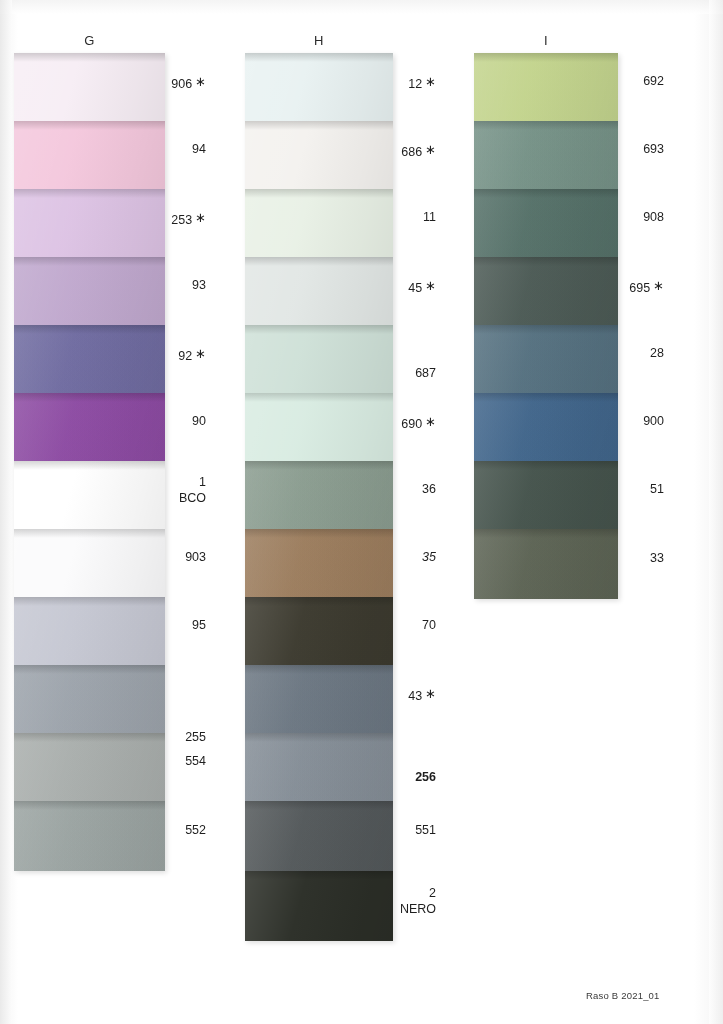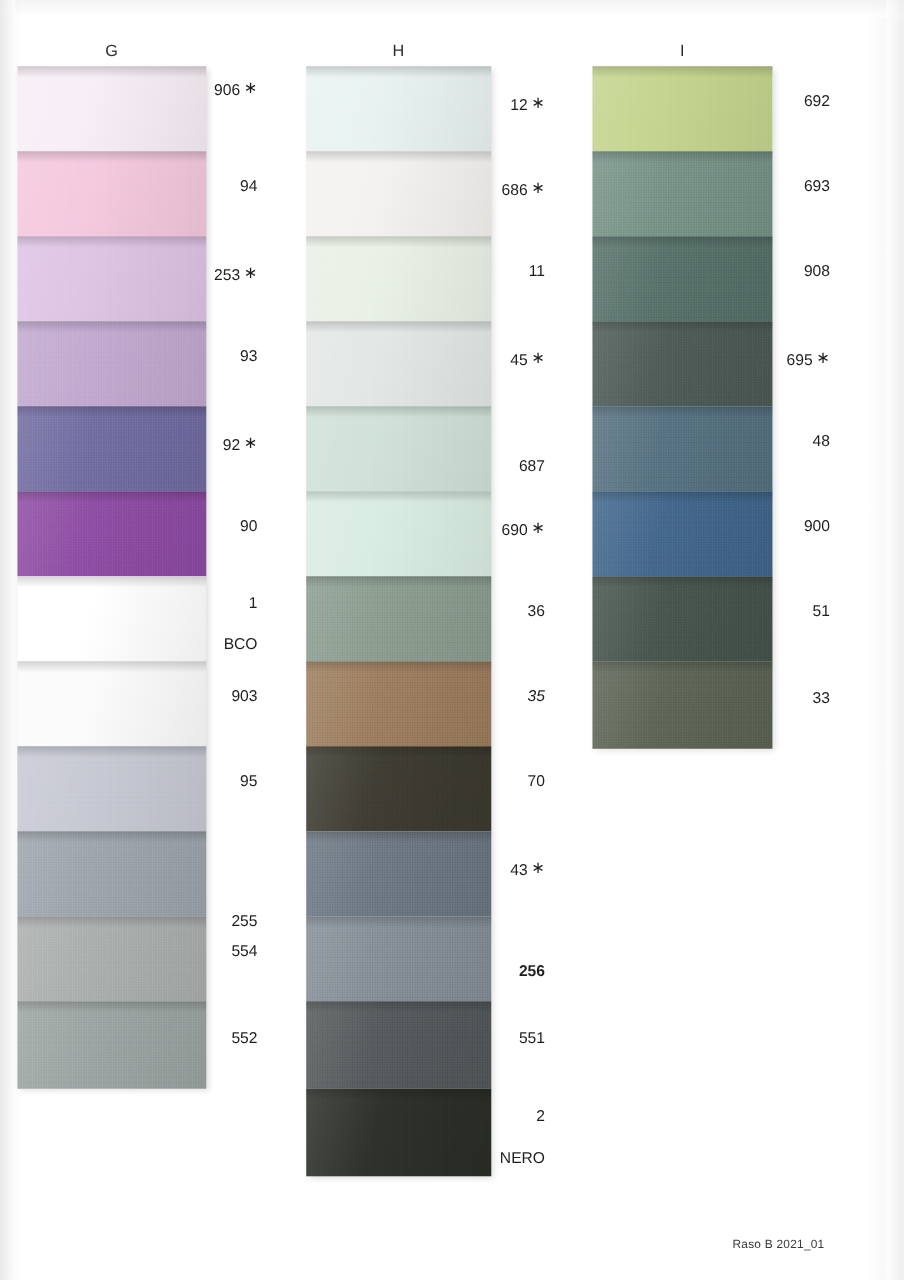--- a/index.html
+++ b/index.html
@@ -106,21 +106,21 @@
   }
   .label .code { }
   .label .star {
     font-size: 13px;
     vertical-align: 2px;
     margin-left: 3px;
   }
   .label .sub {
     display: block;
     font-size: 12.5px;
-    margin-top: 18px;
+    margin-top: 1px;
   }
 
   
   .footer {
     position: absolute;
     left: 586px;
     top: 990px;
     font-size: 9.5px;
     color: #3a3a3a;
     letter-spacing: .2px;
@@ -145,21 +145,21 @@
         <div class="swatch" title="90" style="height: 68px; background-color: rgb(140, 75, 162);"></div>
         <div class="swatch" title="1" style="height: 68px; background-color: rgb(255, 255, 255);"></div>
         <div class="swatch" title="903" style="height: 68px; background-color: rgb(251, 251, 252);"></div>
         <div class="swatch" title="95" style="height: 68px; background-color: rgb(198, 200, 211);"></div>
         <div class="swatch" title="255" style="height: 68px; background-color: rgb(156, 163, 171);"></div>
         <div class="swatch" title="554" style="height: 68px; background-color: rgb(169, 174, 172);"></div>
         <div class="swatch" title="552" style="height: 70px; background-color: rgb(154, 163, 161);"></div>
       </div>
     </div>
     <div class="labels" style="left: 120px; top: 48px; width: 86px;">
-      <div class="label" style="width: 86px; top: 14px; text-align: right;"><span class="code">906</span><span class="star">∗</span></div>
+      <div class="label" style="width: 86px; top: 26px; text-align: right;"><span class="code">906</span><span class="star">∗</span></div>
       <div class="label" style="width: 86px; top: 94px;"><span class="code">94</span></div>
       <div class="label" style="width: 86px; top: 162px;"><span class="code">253</span><span class="star">∗</span></div>
       <div class="label" style="width: 86px; top: 230px;"><span class="code">93</span></div>
       <div class="label" style="width: 86px; top: 298px;"><span class="code">92</span><span class="star">∗</span></div>
       <div class="label" style="width: 86px; top: 366px;"><span class="code">90</span></div>
       <div class="label" style="width: 86px; top: 427px;"><span class="code">1</span><span class="sub">BCO</span></div>
       <div class="label" style="width: 86px; top: 502px;"><span class="code">903</span></div>
       <div class="label" style="width: 86px; top: 570px;"><span class="code">95</span></div>
       <div class="label" style="width: 86px; top: 638px; margin-top: 44px;"><span class="code">255</span></div>
       <div class="label" style="width: 86px; top: 706px;"><span class="code">554</span></div>
@@ -209,20 +209,20 @@
         <div class="swatch" title="900" style="height: 68px; background-color: rgb(65, 101, 138);"></div>
         <div class="swatch" title="51" style="height: 68px; background-color: rgb(69, 83, 76);"></div>
         <div class="swatch" title="33" style="height: 70px; background-color: rgb(92, 99, 84);"></div>
       </div>
     </div>
     <div class="labels" style="left: 578px; top: 48px; width: 86px;">
       <div class="label" style="width: 86px; top: 26px;"><span class="code">692</span></div>
       <div class="label" style="width: 86px; top: 94px;"><span class="code">693</span></div>
       <div class="label" style="width: 86px; top: 162px;"><span class="code">908</span></div>
       <div class="label" style="width: 86px; top: 230px;"><span class="code">695</span><span class="star">∗</span></div>
-      <div class="label" style="width: 86px; top: 298px;"><span class="code">48</span></div>
+      <div class="label" style="width: 86px; top: 298px;"><span class="code">28</span></div>
       <div class="label" style="width: 86px; top: 366px;"><span class="code">900</span></div>
       <div class="label" style="width: 86px; top: 434px;"><span class="code">51</span></div>
       <div class="label" style="width: 86px; top: 503px;"><span class="code">33</span></div>
     </div>
   </div>
 
 <div class="footer">Raso B 2021_01</div>
 
 </body></html>

